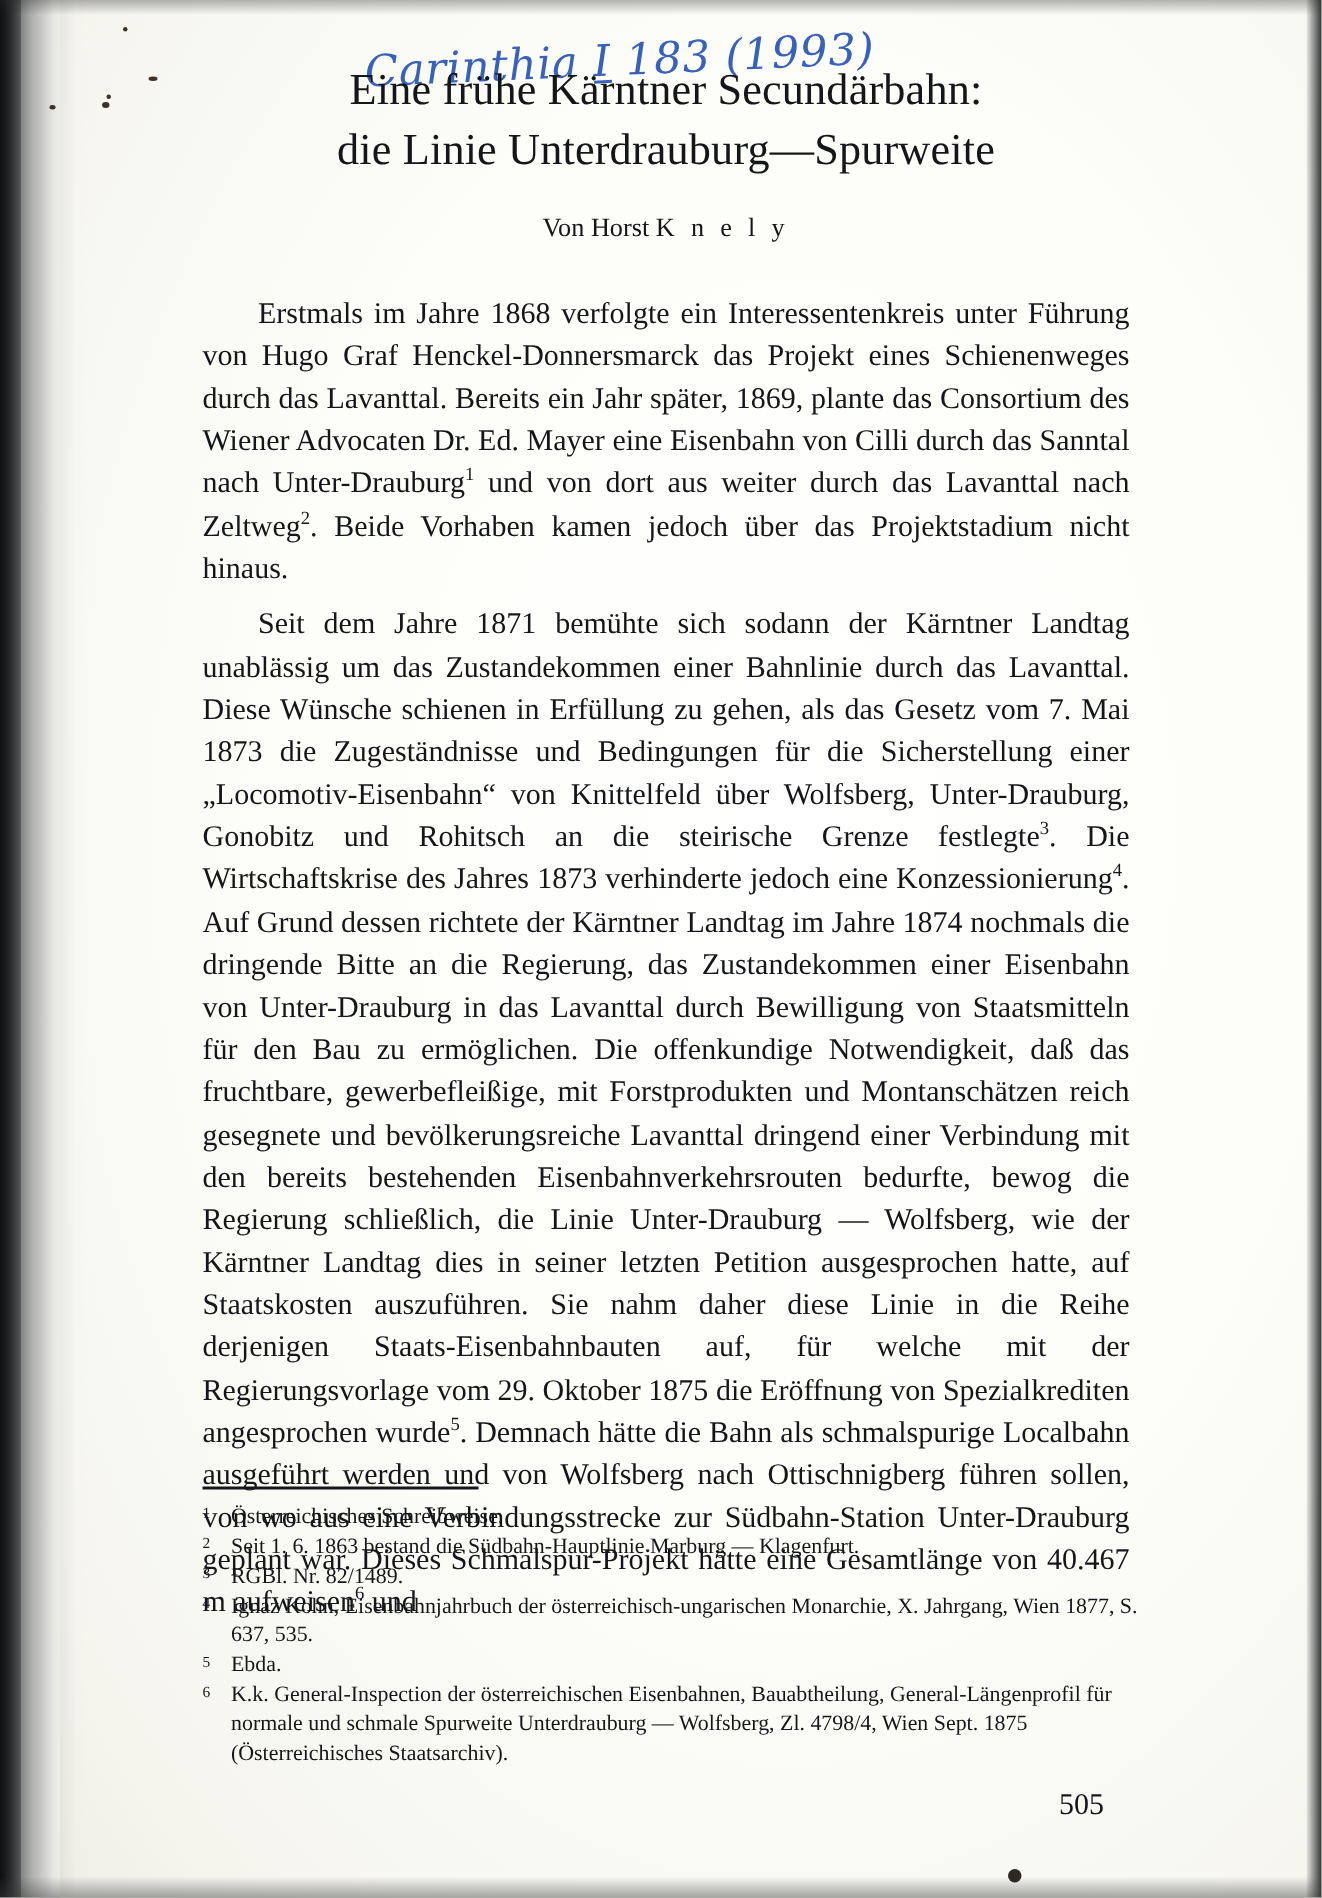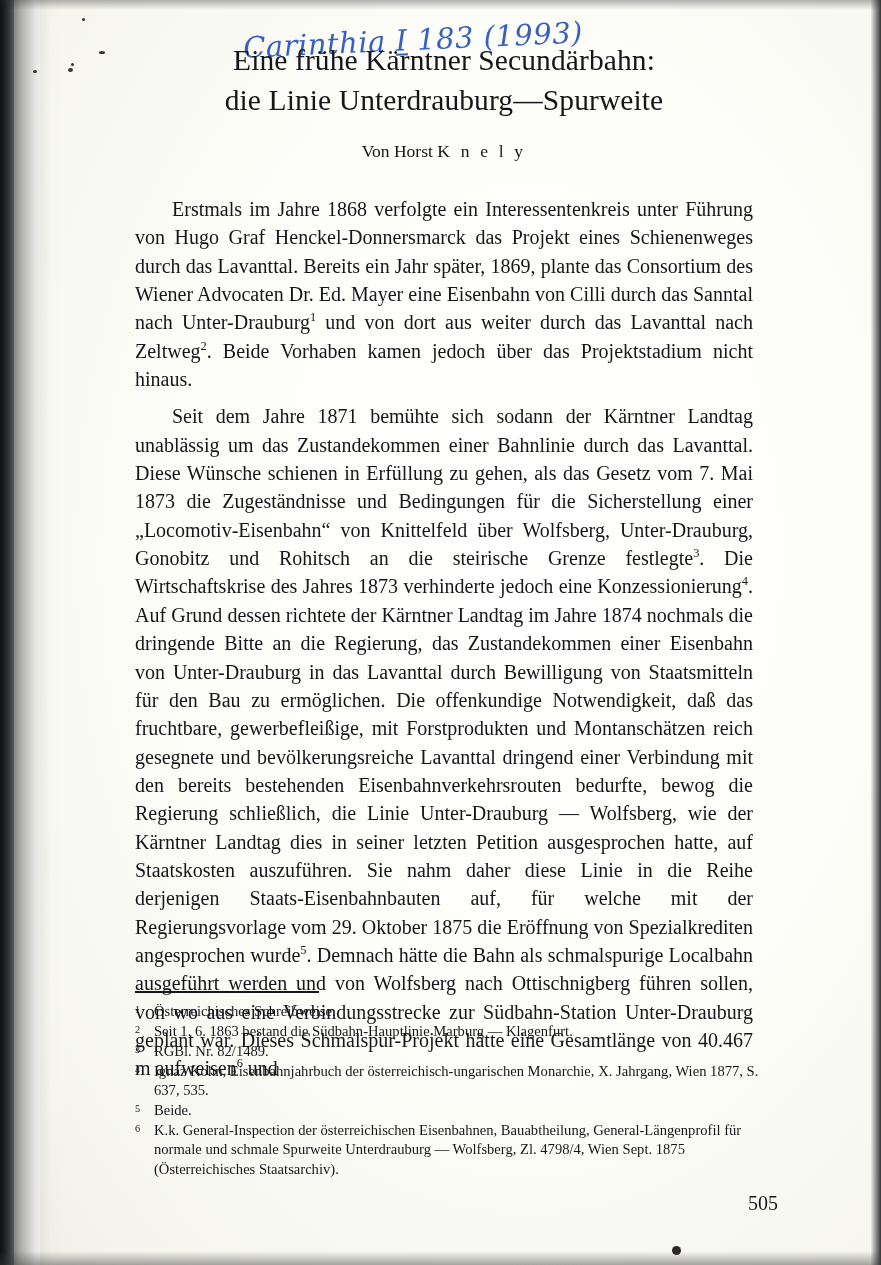--- a/index.html
+++ b/index.html
@@ -155,21 +155,20 @@
     text-align: left;
   }
   .fn-text { flex: 1 1 auto; }
 
   
   .page-number {
     position: absolute;
     left: 706px;
     top: 1192px;
     font-size: 20px;
-    margin-left: 42px;
   }
   .bottom-dot {
     position: absolute;
     left: 672px;
     top: 1246px;
     width: 9px; height: 9px;
     border-radius: 50%;
     background: #2d2a22;
   }
 </style>
@@ -228,21 +227,21 @@
       <div class="fn-row">
         <div class="fn-num">3</div>
         <div class="fn-text">RGBl. Nr. 82/1489.</div>
       </div>
       <div class="fn-row">
         <div class="fn-num">4</div>
         <div class="fn-text">Ignaz Kohn, Eisenbahnjahrbuch der österreichisch-ungarischen Monarchie, X. Jahrgang, Wien 1877, S. 637, 535.</div>
       </div>
       <div class="fn-row">
         <div class="fn-num">5</div>
-        <div class="fn-text">Beide.</div>
+        <div class="fn-text">Ebda.</div>
       </div>
       <div class="fn-row">
         <div class="fn-num">6</div>
         <div class="fn-text">K.k. General-Inspection der österreichischen Eisenbahnen, Bauabtheilung, General-Längenprofil für normale und schmale Spurweite Unterdrauburg — Wolfsberg, Zl. 4798/4, Wien Sept. 1875 (Österreichisches Staatsarchiv).</div>
       </div>
     </div>
 
   <div class="page-number">505</div>
   <div class="bottom-dot"></div>
 

